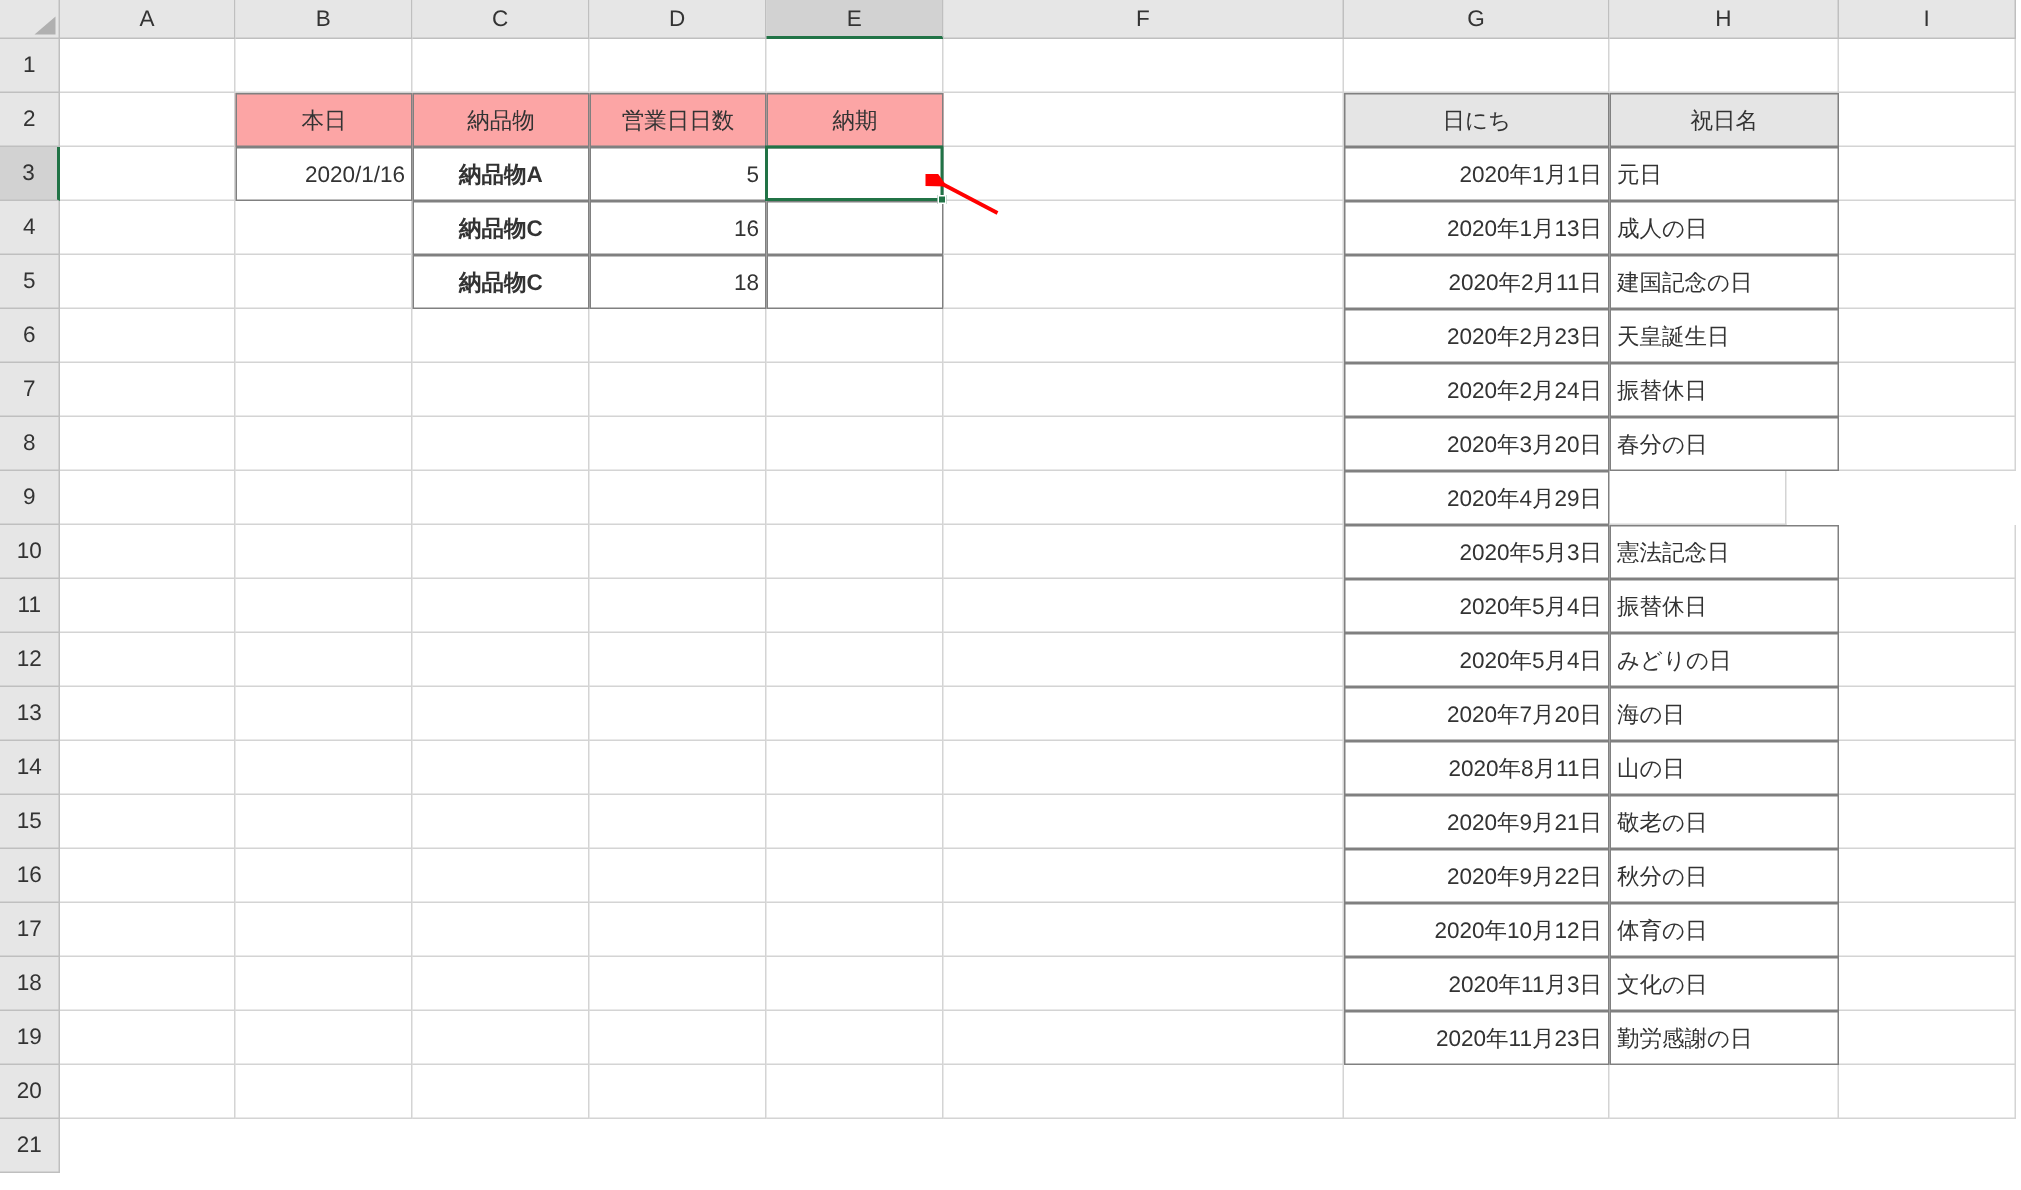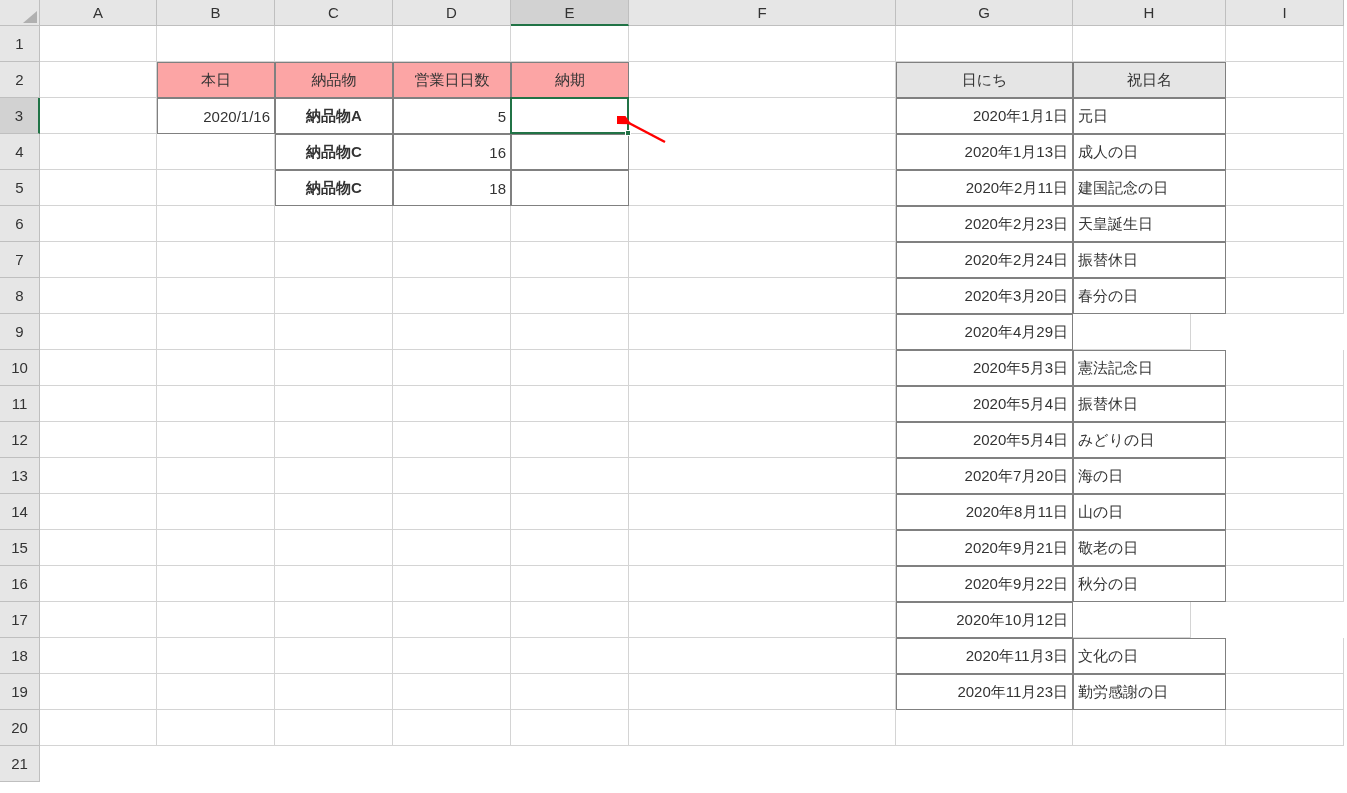--- a/index.html
+++ b/index.html
@@ -319,20 +319,21 @@
           <div class="cell w-I"></div>
         </div>
         <div class="row">
           <div class="cell w-A"></div>
           <div class="cell w-B"></div>
           <div class="cell w-C"></div>
           <div class="cell w-D"></div>
           <div class="cell w-E"></div>
           <div class="cell w-F"></div>
           <div class="cell w-G bordered right">2020年10月12日</div>
+          <div class="cell w-H bordered">体育の日</div>
           <div class="cell w-I"></div>
         </div>
         <div class="row">
           <div class="cell w-A"></div>
           <div class="cell w-B"></div>
           <div class="cell w-C"></div>
           <div class="cell w-D"></div>
           <div class="cell w-E"></div>
           <div class="cell w-F"></div>
           <div class="cell w-G bordered right">2020年11月3日</div>

